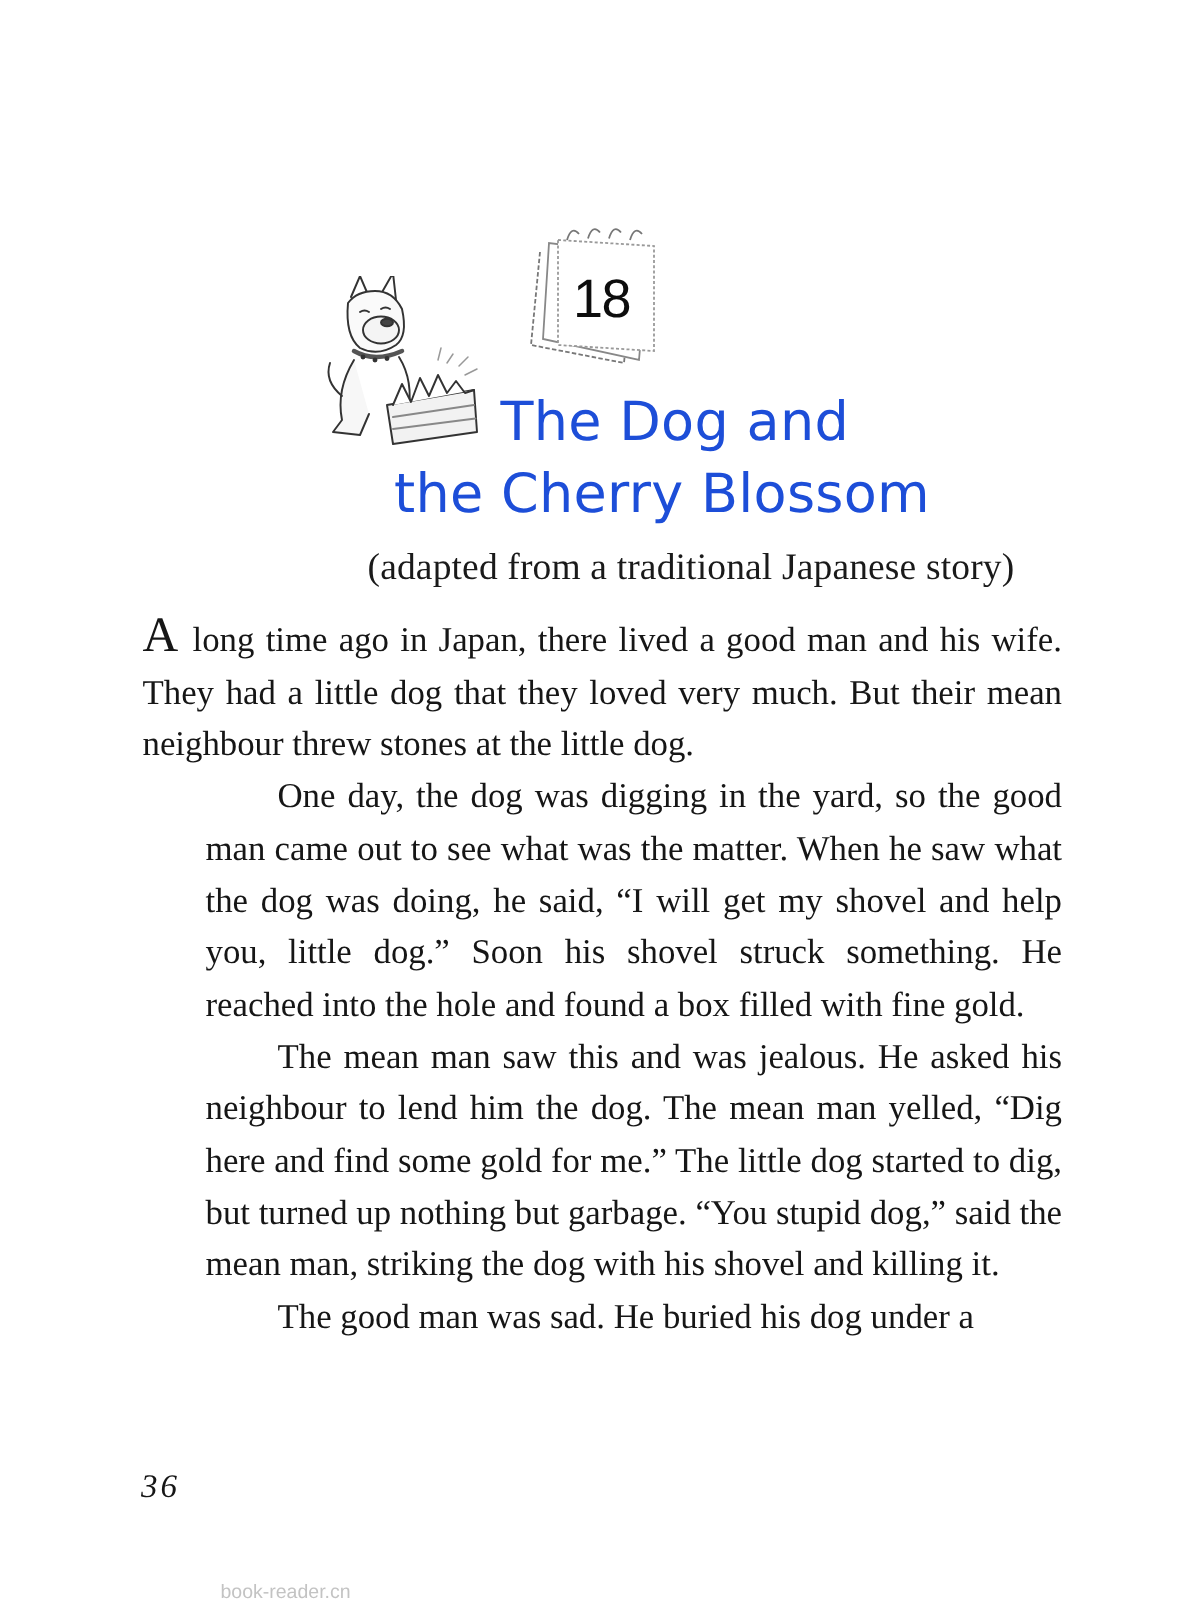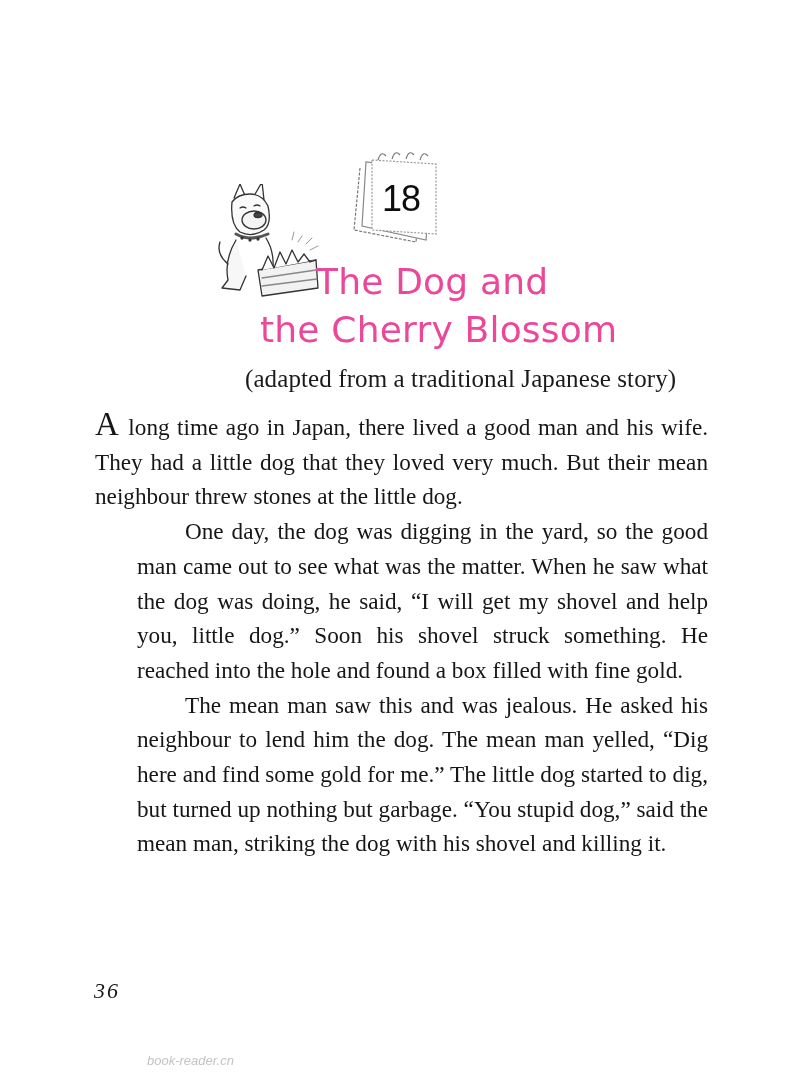--- a/index.html
+++ b/index.html
@@ -9,43 +9,43 @@
   }
   .calendar { position: absolute; left: 352px; top: 146px; width: 92px; height: 100px; }
   .calendar svg { position: absolute; left: 0; top: 0; }
   .calendar-num {
     position: absolute; left: 16px; top: 32px; width: 66px; text-align: center;
     font-family: Liberation Sans, sans-serif; font-size: 36px; color: #0d0d0d;
     letter-spacing: -1px;
   }
   .dog-illus { position: absolute; left: 206px; top: 184px; width: 120px; height: 120px; }
   .title {
-    position: absolute; left: 240px; width: 420px; text-align: left;
-    font-family: "DejaVu Sans", "Liberation Sans", sans-serif; font-size: 36px; color: #ec4899;
+    position: absolute; left: 240px; width: 420px; text-align: right;
+    font-family: "DejaVu Sans", "Liberation Sans", sans-serif; font-size: 36px; color: #1d4ed8;
     line-height: 52px; letter-spacing: 0.2px;
   }
   .title.l1 { top: 256px; left: 316px; width: 250px; }
   .title.l2 { top: 304px; left: 260px; width: 360px; }
   .subtitle {
     position: absolute; left: 245px; top: 365px; width: 470px; text-align: left;
     font-size: 25px; color: #1a1a1a; letter-spacing: 0.1px;
   }
   .body-text {
     position: absolute; left: 95px; top: 410px; width: 613px;
     font-size: 23.2px; line-height: 34.7px; text-align: justify; color: #161616;
   }
   .body-text p { margin: 0; }
   .body-text p.indent { text-indent: 48px; margin-left: 42px; }
   .dropcap { font-size: 33px; line-height: 20px; margin-right: 2px; }
   .page-num {
     position: absolute; left: 94px; top: 978px; font-size: 22px; color: #161616; letter-spacing: 2px; font-style: italic;
   }
   .watermark {
     position: absolute; left: 147px; top: 1053px;
-    font-family: "Liberation Sans", "DejaVu Sans", sans-serif; font-size: 13px; color: #c3c3c3; font-style: italic;
+    font-family: "Liberation Sans", "DejaVu Sans", sans-serif; font-size: 13px; color: #c3c3c3;
   }
 </style>
 </head>
 <body>
 
 <div class="dog-illus">
   <svg width="120" height="120" viewBox="0 0 120 120" fill="none" stroke="#333" stroke-width="1.3" stroke-linecap="round" stroke-linejoin="round">
 
     <path d="M28 14 L34 0 L40 14"></path>
     <path d="M48 12 L56 -2 L58 16"></path>
@@ -90,16 +90,17 @@
 
 <div class="title l1">The Dog and</div>
 <div class="title l2">the Cherry Blossom</div>
 
 <div class="subtitle">(adapted from a traditional Japanese story)</div>
 
 <div class="body-text">
   <p><span class="dropcap">A</span><span> long time ago in Japan, there lived a good man and his wife. They had a little dog that they loved very much. But their mean neighbour threw stones at the little dog.</span></p>
   <p class="indent">One day, the dog was digging in the yard, so the good man came out to see what was the matter. When he saw what the dog was doing, he said, “I will get my shovel and help you, little dog.” Soon his shovel struck something. He reached into the hole and found a box filled with fine gold.</p>
   <p class="indent">The mean man saw this and was jealous. He asked his neighbour to lend him the dog. The mean man yelled, “Dig here and find some gold for me.” The little dog started to dig, but turned up nothing but garbage. “You stupid dog,” said the mean man, striking the dog with his shovel and killing it.</p>
+  <p class="indent">The good man was sad. He buried his dog under a</p>
 </div>
 
 <div class="page-num">36</div>
 <div class="watermark">book-reader.cn</div>
 
 </body></html>

